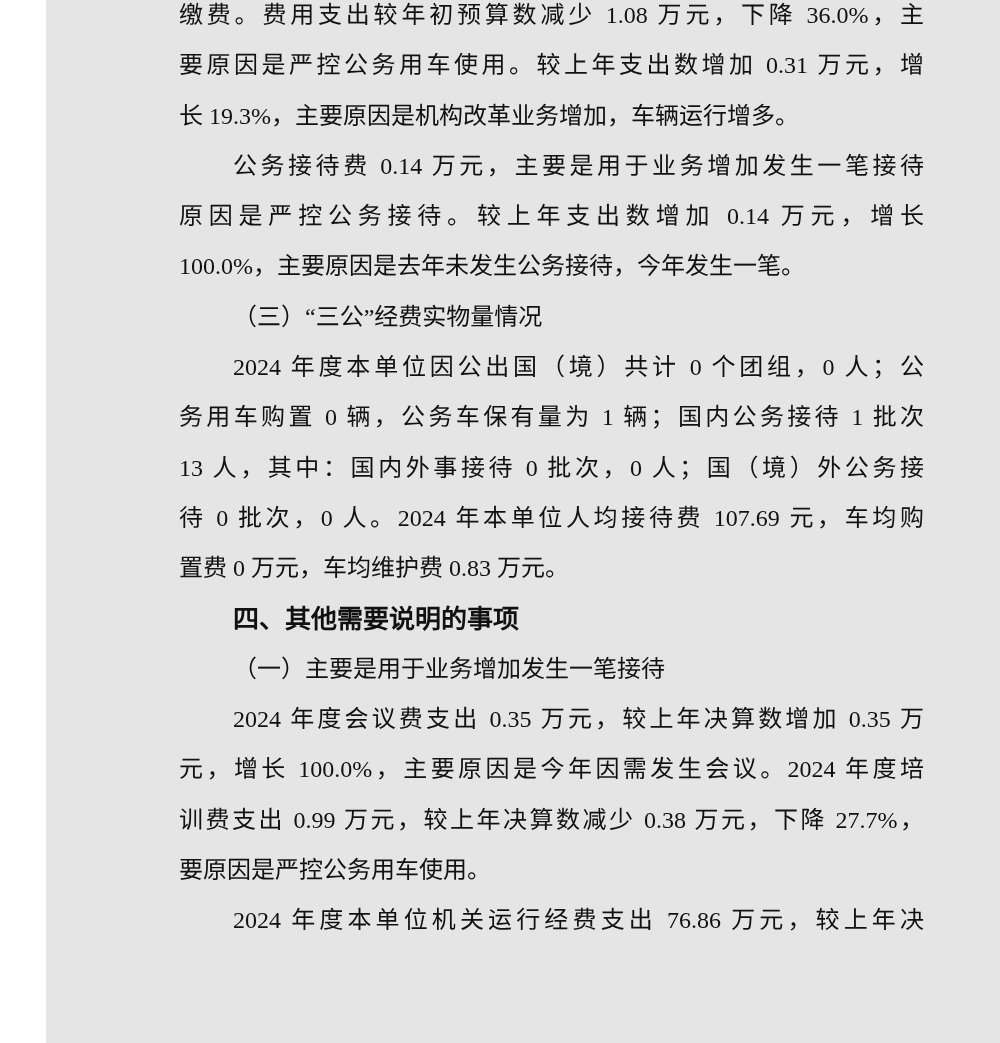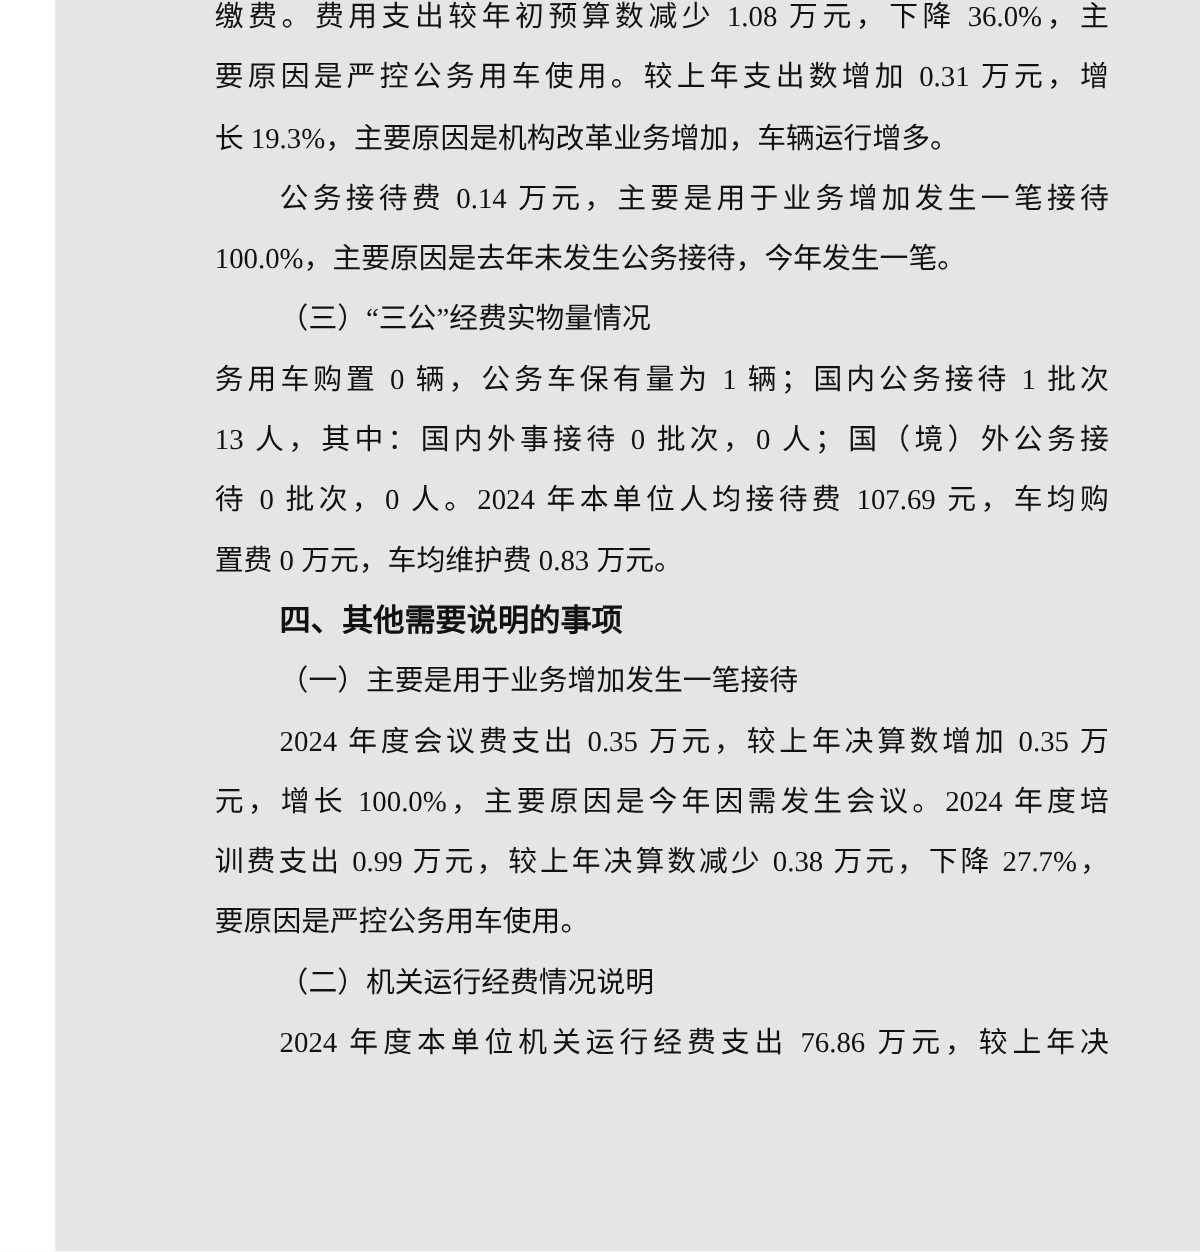--- a/index.html
+++ b/index.html
@@ -57,43 +57,42 @@
 
 <div class="page" style="background: #e5e5e5; color: rgb(17, 17, 17); margin-left: 46px;">
   <div class="content">
       <div class="paragraph body">
         <div class="line full">缴费。费用支出较年初预算数减少 1.08 万元，下降 36.0%，主</div>
         <div class="line full">要原因是严控公务用车使用。较上年支出数增加 0.31 万元，增</div>
         <div class="line">长 19.3%，主要原因是机构改革业务增加，车辆运行增多。</div>
       </div>
       <div class="paragraph body">
         <div class="line full indent">公务接待费 0.14 万元，主要是用于业务增加发生一笔接待</div>
+        <div class="line full">原因是严控公务接待。较上年支出数增加 0.14 万元，增长</div>
         <div class="line">100.0%，主要原因是去年未发生公务接待，今年发生一笔。</div>
       </div>
       <div class="paragraph subheading">
         <div class="line indent">（三）“三公”经费实物量情况</div>
       </div>
       <div class="paragraph body">
+        <div class="line full indent">2024 年度本单位因公出国（境）共计 0 个团组，0 人；公</div>
         <div class="line full">务用车购置 0 辆，公务车保有量为 1 辆；国内公务接待 1 批次</div>
         <div class="line full">13 人，其中：国内外事接待 0 批次，0 人；国（境）外公务接</div>
         <div class="line full">待 0 批次，0 人。2024 年本单位人均接待费 107.69 元，车均购</div>
         <div class="line">置费 0 万元，车均维护费 0.83 万元。</div>
       </div>
       <div class="paragraph heading-bold">
         <div class="line indent">四、其他需要说明的事项</div>
       </div>
       <div class="paragraph subheading">
         <div class="line indent">（一）主要是用于业务增加发生一笔接待</div>
       </div>
       <div class="paragraph body">
         <div class="line full indent">2024 年度会议费支出 0.35 万元，较上年决算数增加 0.35 万</div>
         <div class="line full">元，增长 100.0%，主要原因是今年因需发生会议。2024 年度培</div>
         <div class="line full">训费支出 0.99 万元，较上年决算数减少 0.38 万元，下降 27.7%，</div>
         <div class="line">要原因是严控公务用车使用。</div>
       </div>
-      <div class="paragraph subheading">
-        <div class="line indent">（二）机关运行经费情况说明</div>
-      </div>
       <div class="paragraph body">
         <div class="line full indent">2024 年度本单位机关运行经费支出 76.86 万元，较上年决</div>
       </div>
     </div>
 </div>
 
 </body></html>

